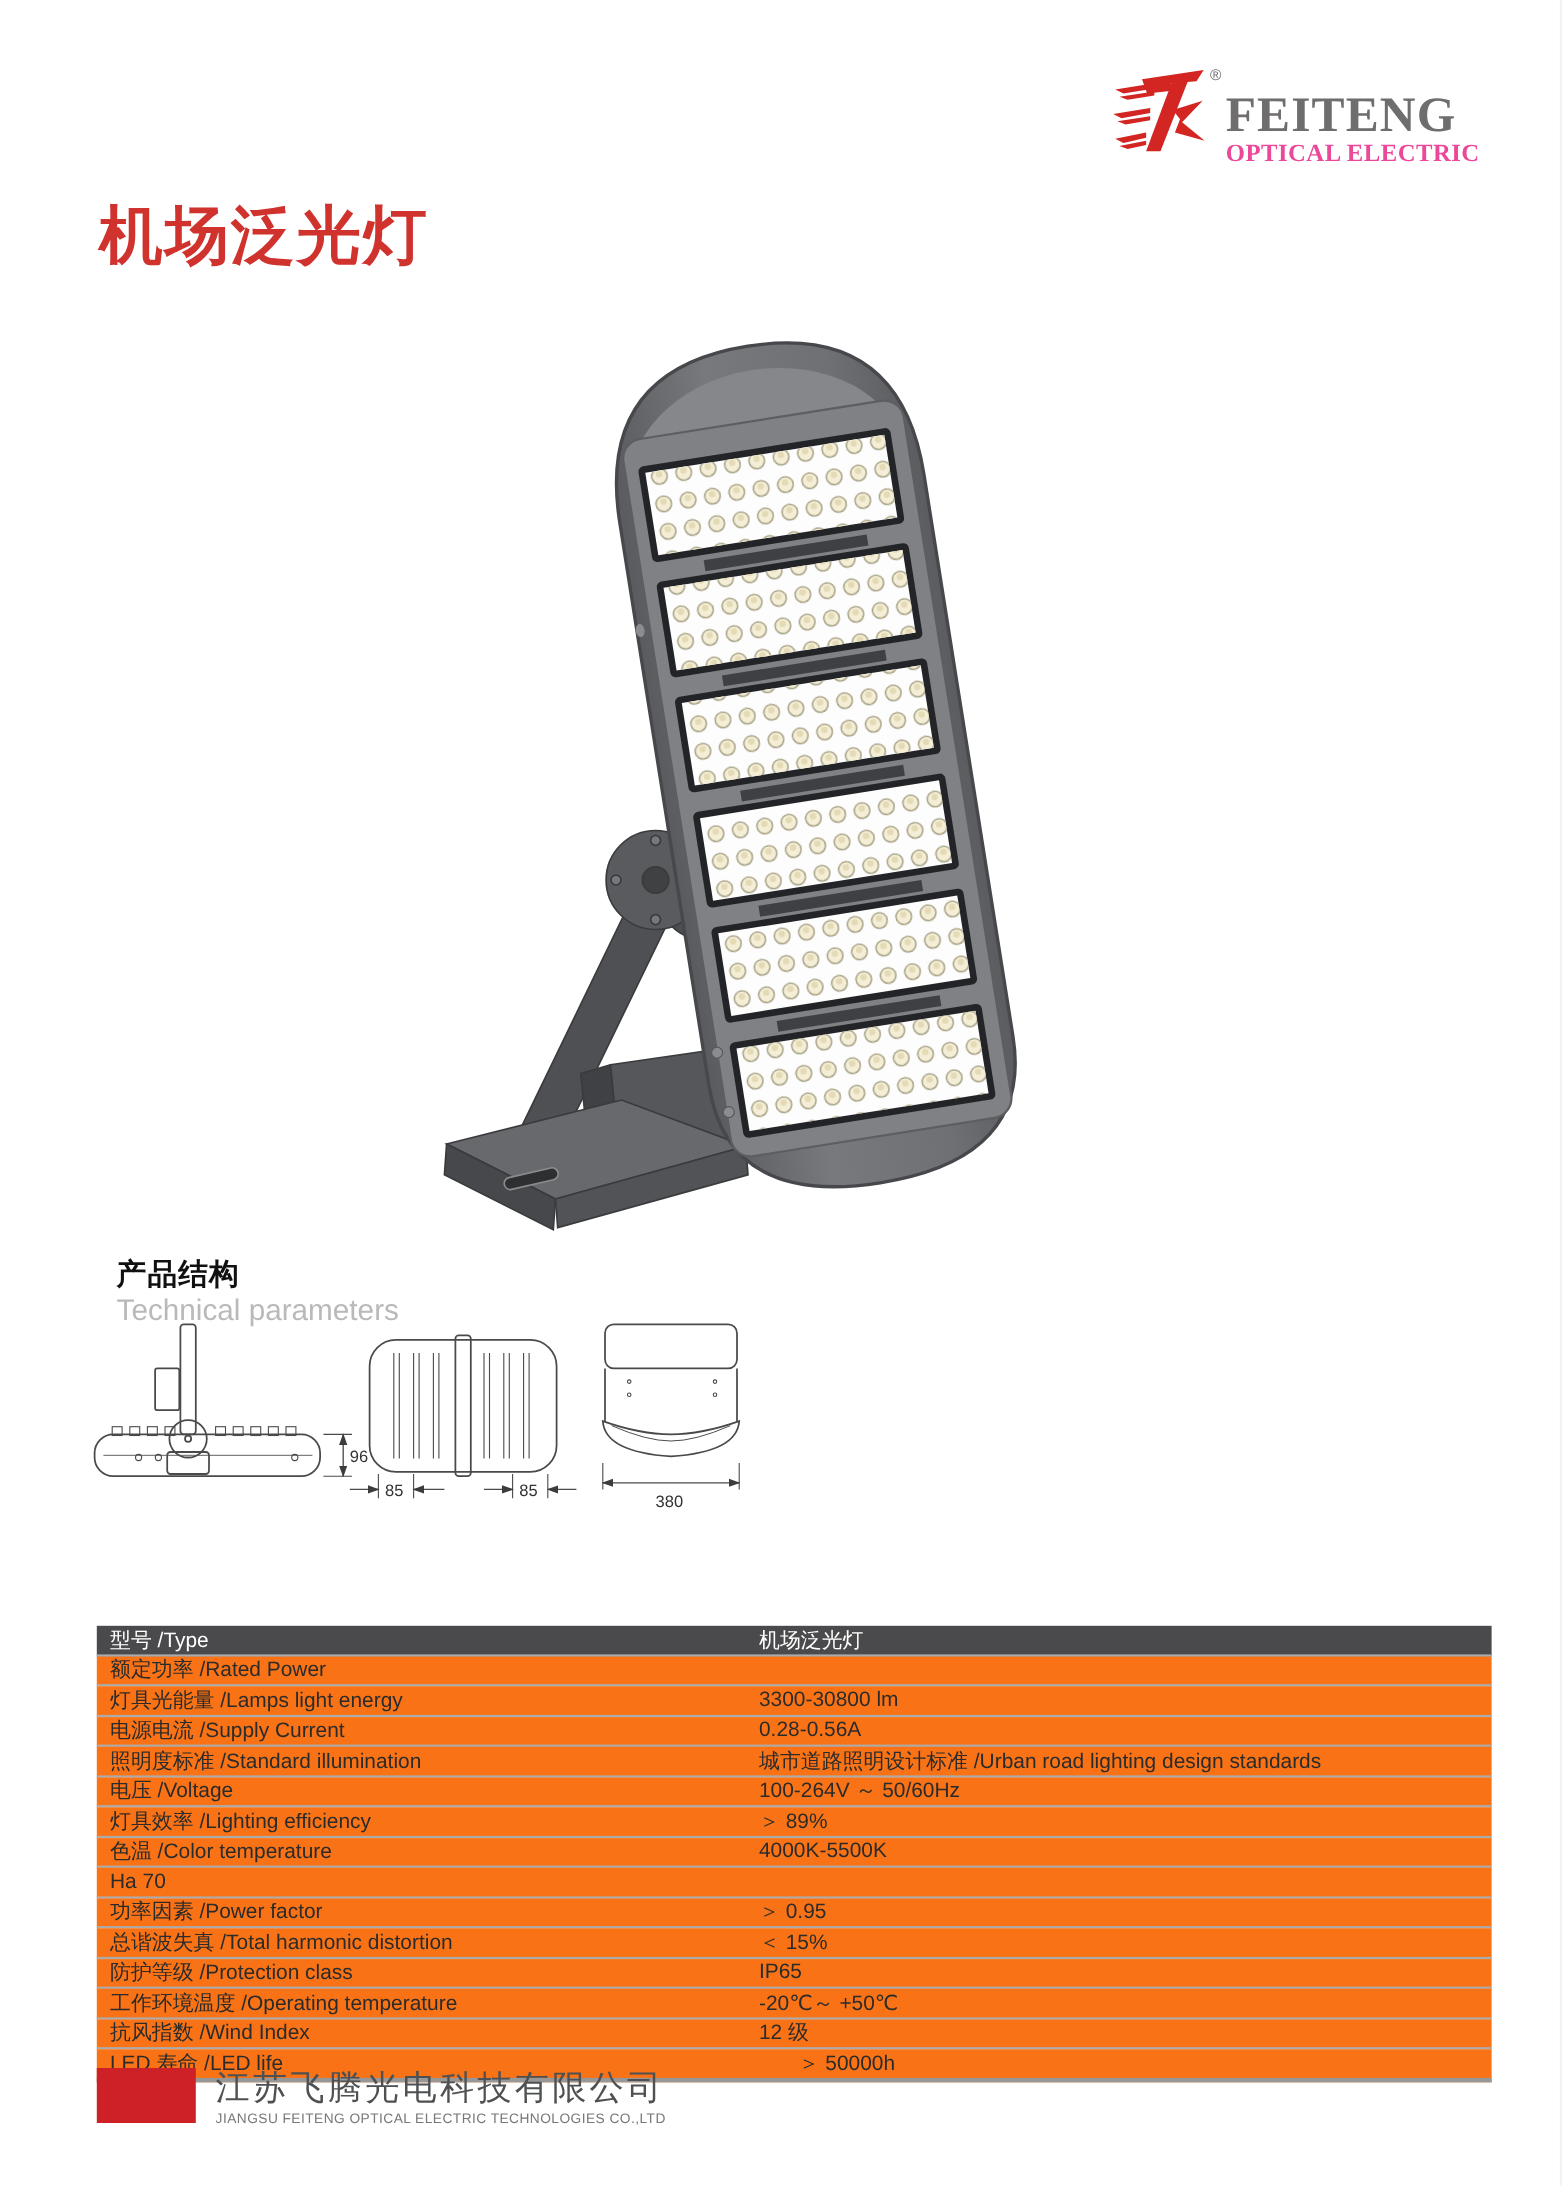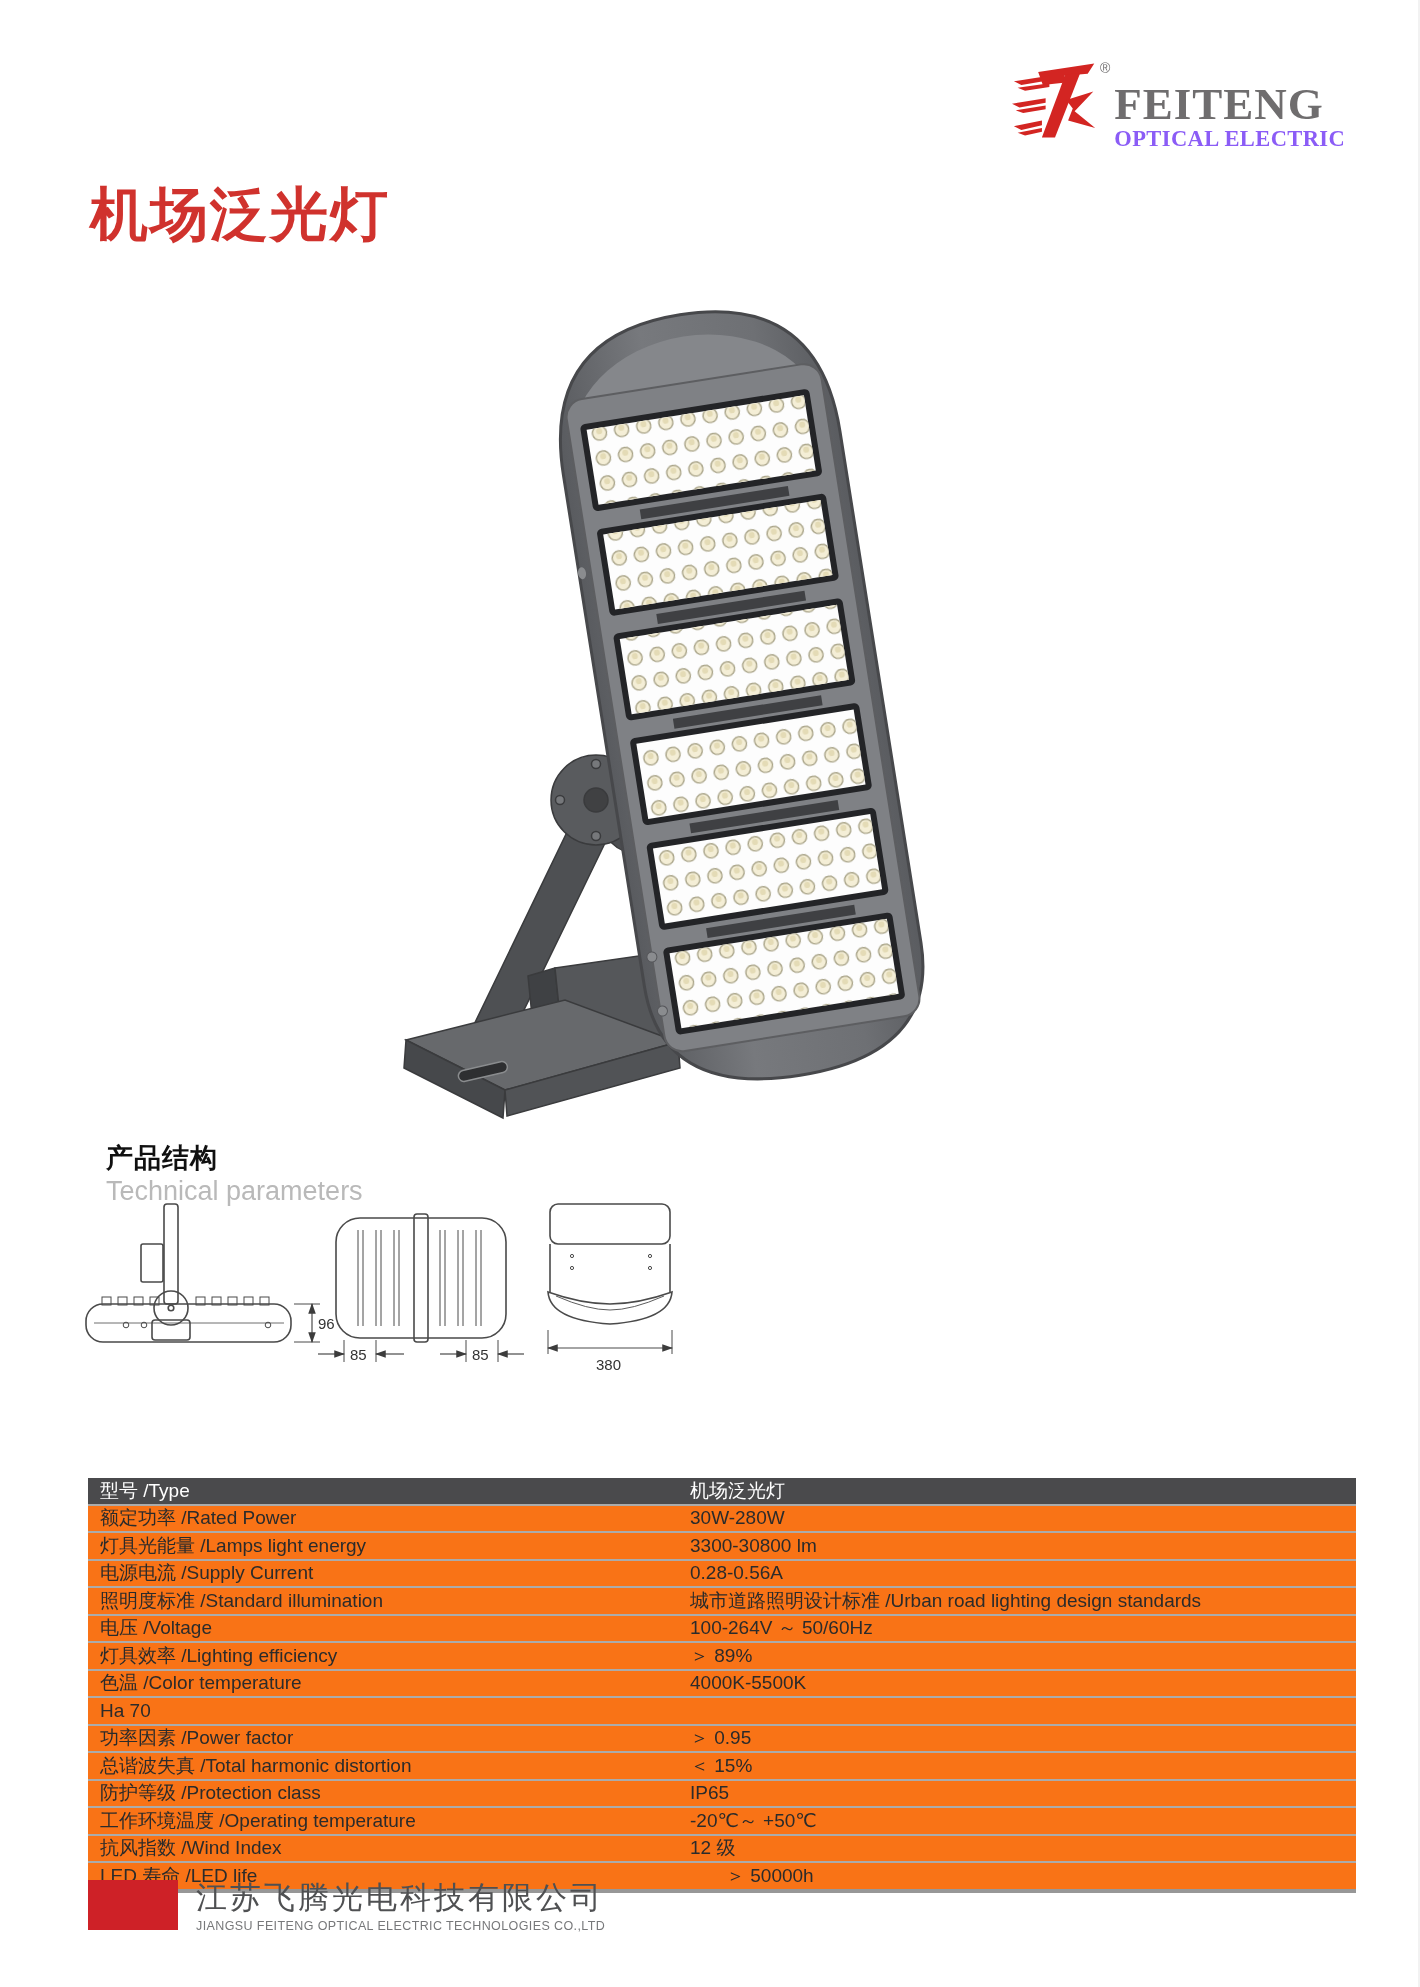--- a/index.html
+++ b/index.html
@@ -8,21 +8,21 @@
     background:#ffffff;overflow:hidden;
     font-family:"Liberation Sans","DejaVu Sans",sans-serif;
     color:#2b2b2b;border-right:2px solid #f2f2f2;box-sizing:border-box;
   }
   
   .logo{position:absolute;left:1012px;top:58px;display:flex;align-items:flex-start;}
   .logo-icon{width:86px;height:84px;}
   .logo-reg{font-size:14px;color:#6f6d6e;margin:2px 4px 0 2px;}
   .logo-text{display:flex;flex-direction:column;margin-top:24px;font-family:Liberation Serif, serif;}
   .logo-brand{font-size:45px;font-weight:700;color:#6f6d6e;letter-spacing:1px;line-height:44px;}
-  .logo-sub{font-size:22.5px;font-weight:700;color:#8b5cf6;letter-spacing:0.4px;line-height:26px;}
+  .logo-sub{font-size:22.5px;font-weight:700;color:#ec4899;letter-spacing:0.4px;line-height:26px;}
   
   .page-title{position:absolute;left:90px;top:176px;font-size:58px;font-weight:700;color:#d0322d;letter-spacing:2px;}
   
   .product{position:absolute;left:340px;top:250px;width:700px;height:880px;}
   
   .section-head{position:absolute;left:90px;top:1140px;font-size:27px;display:flex;align-items:baseline;flex-direction:column;}
   .section-zh{font-weight:700;color:#101010;letter-spacing:1px;}
   .section-en{font-weight:400;color:#b9b9b9;margin-left:16px;}
   
   .drawings{position:absolute;left:78px;top:1192px;width:620px;height:185px;}
@@ -240,21 +240,20 @@
     <text x="518" y="178">380</text>
   </svg>
 
   <div class="spec">
     <div class="trow thead">
       <div class="c1">型号 /Type</div>
       <div class="c2">机场泛光灯</div>
     </div>
     <div class="trow">
         <div class="c1">额定功率 /Rated Power</div>
-        <div class="c2">30W-280W</div>
       </div>
     <div class="trow">
         <div class="c1">灯具光能量 /Lamps light energy</div>
         <div class="c2">3300-30800 lm</div>
       </div>
     <div class="trow">
         <div class="c1">电源电流 /Supply Current</div>
         <div class="c2">0.28-0.56A</div>
       </div>
     <div class="trow">

